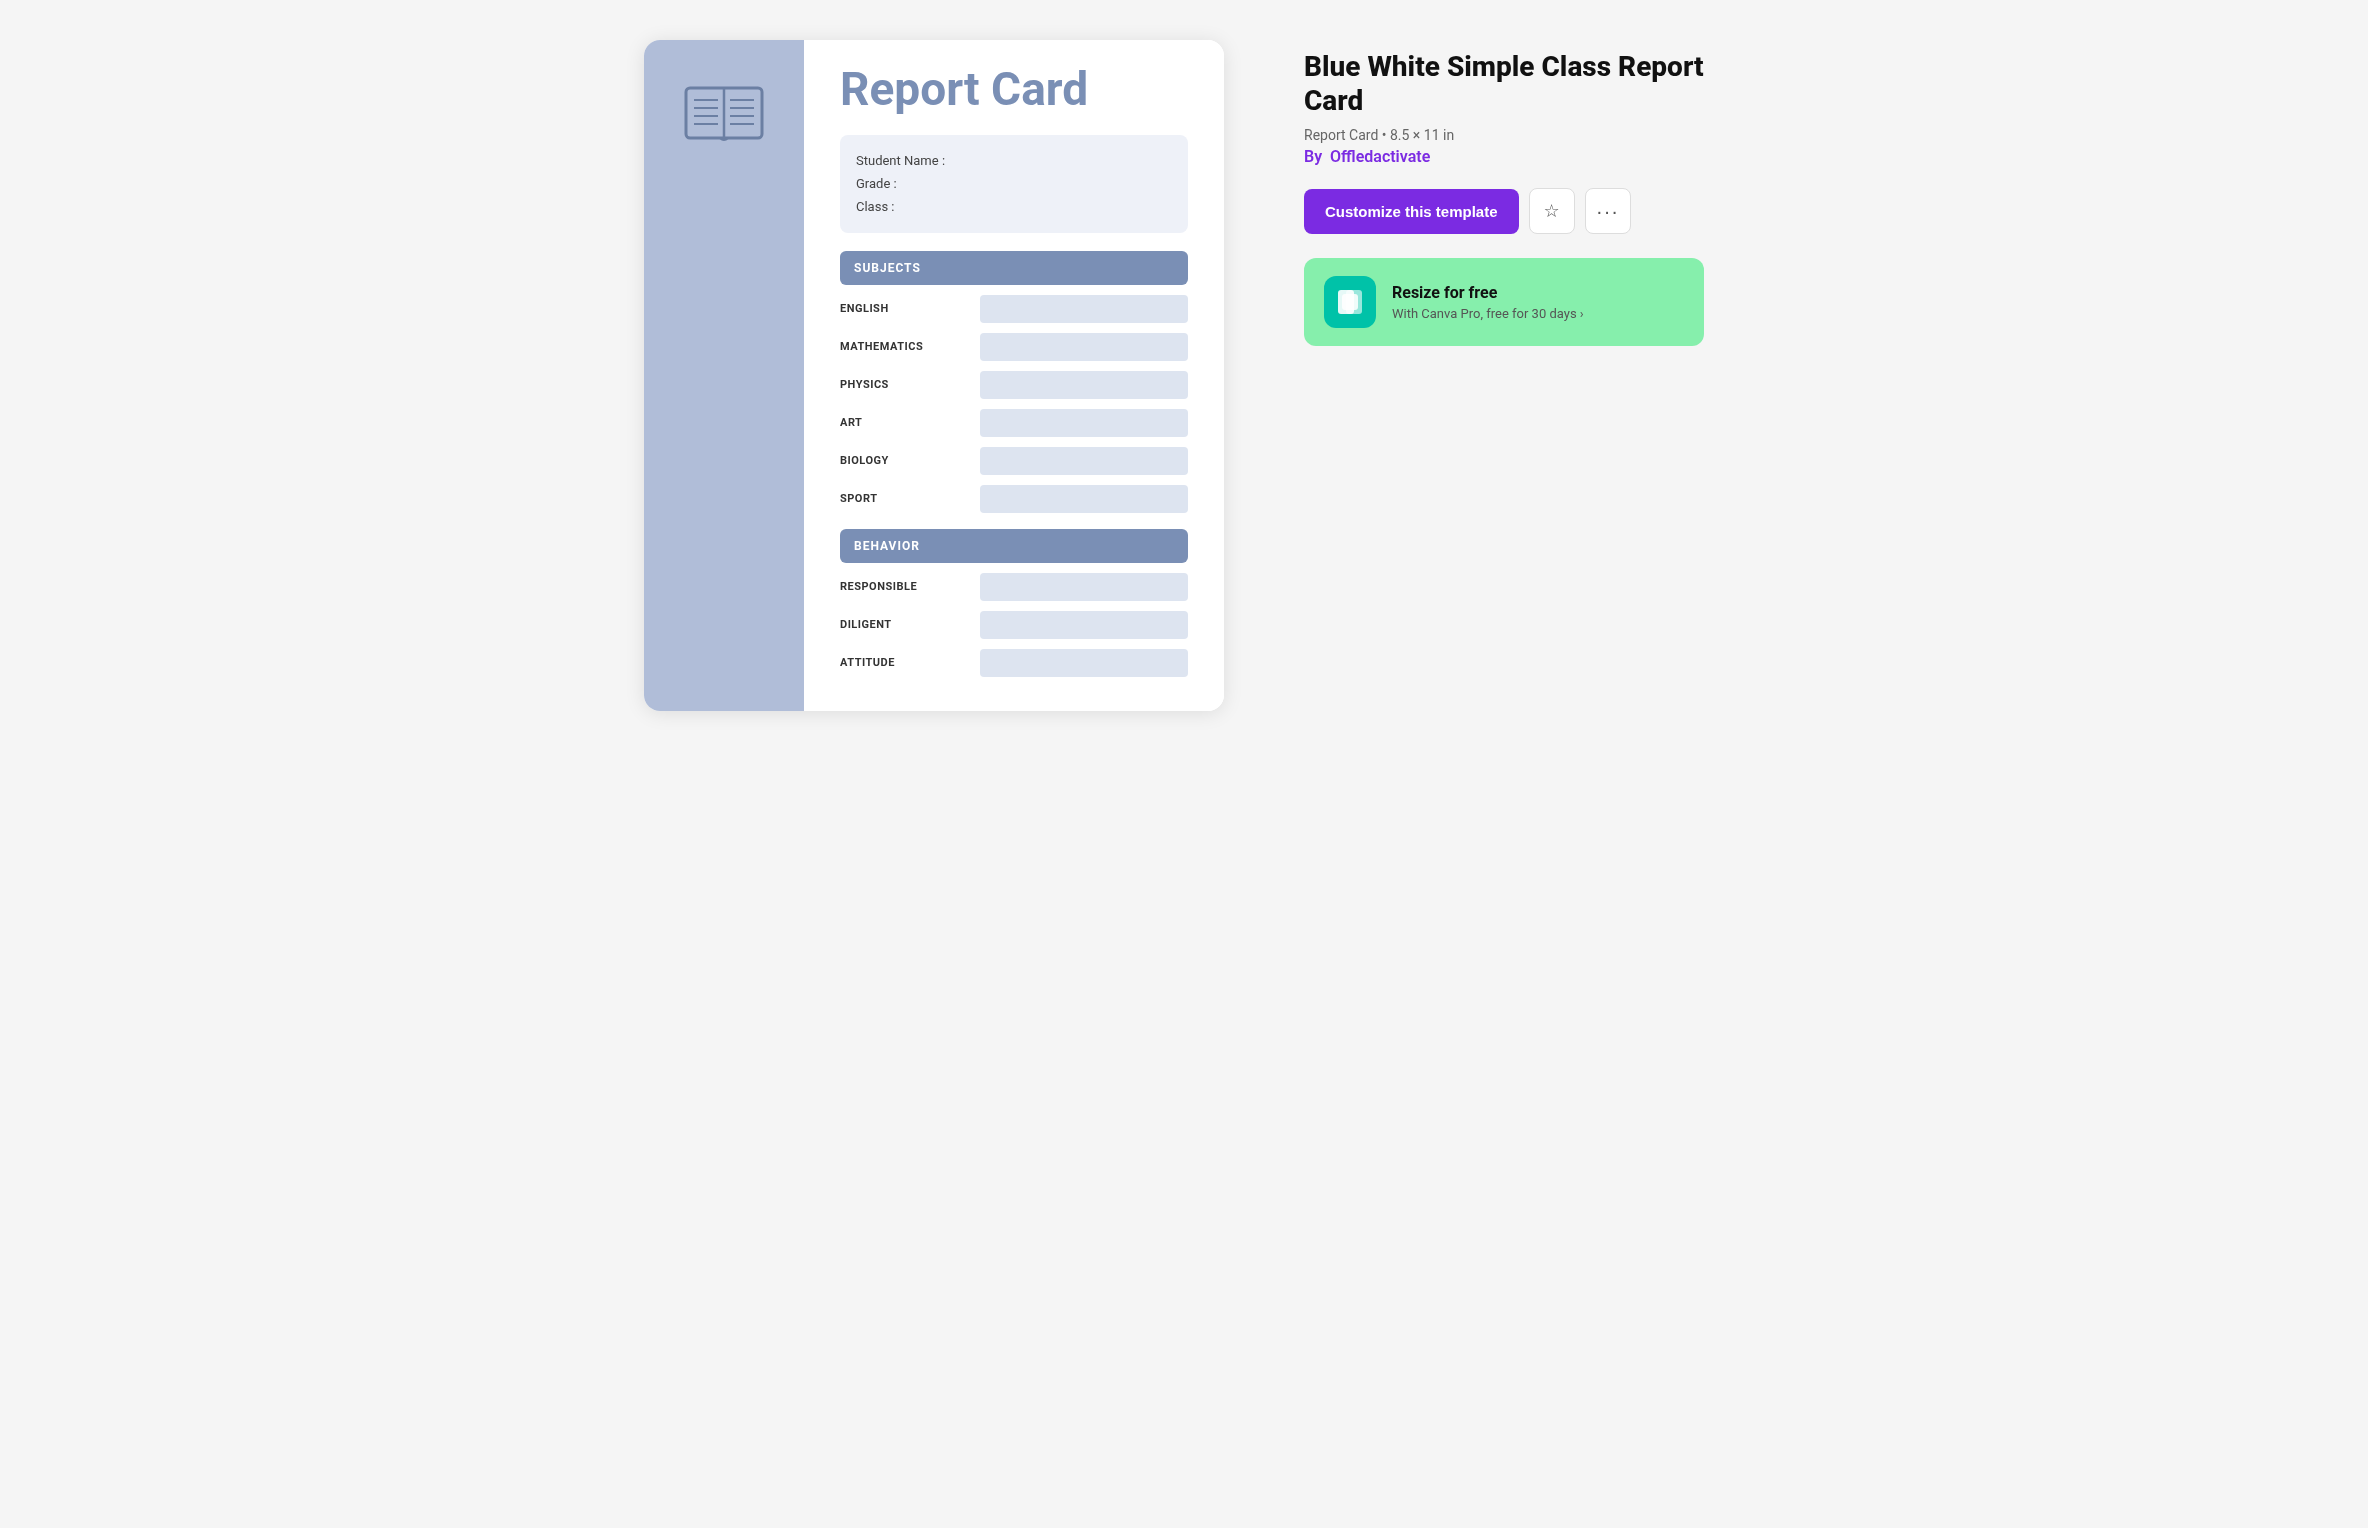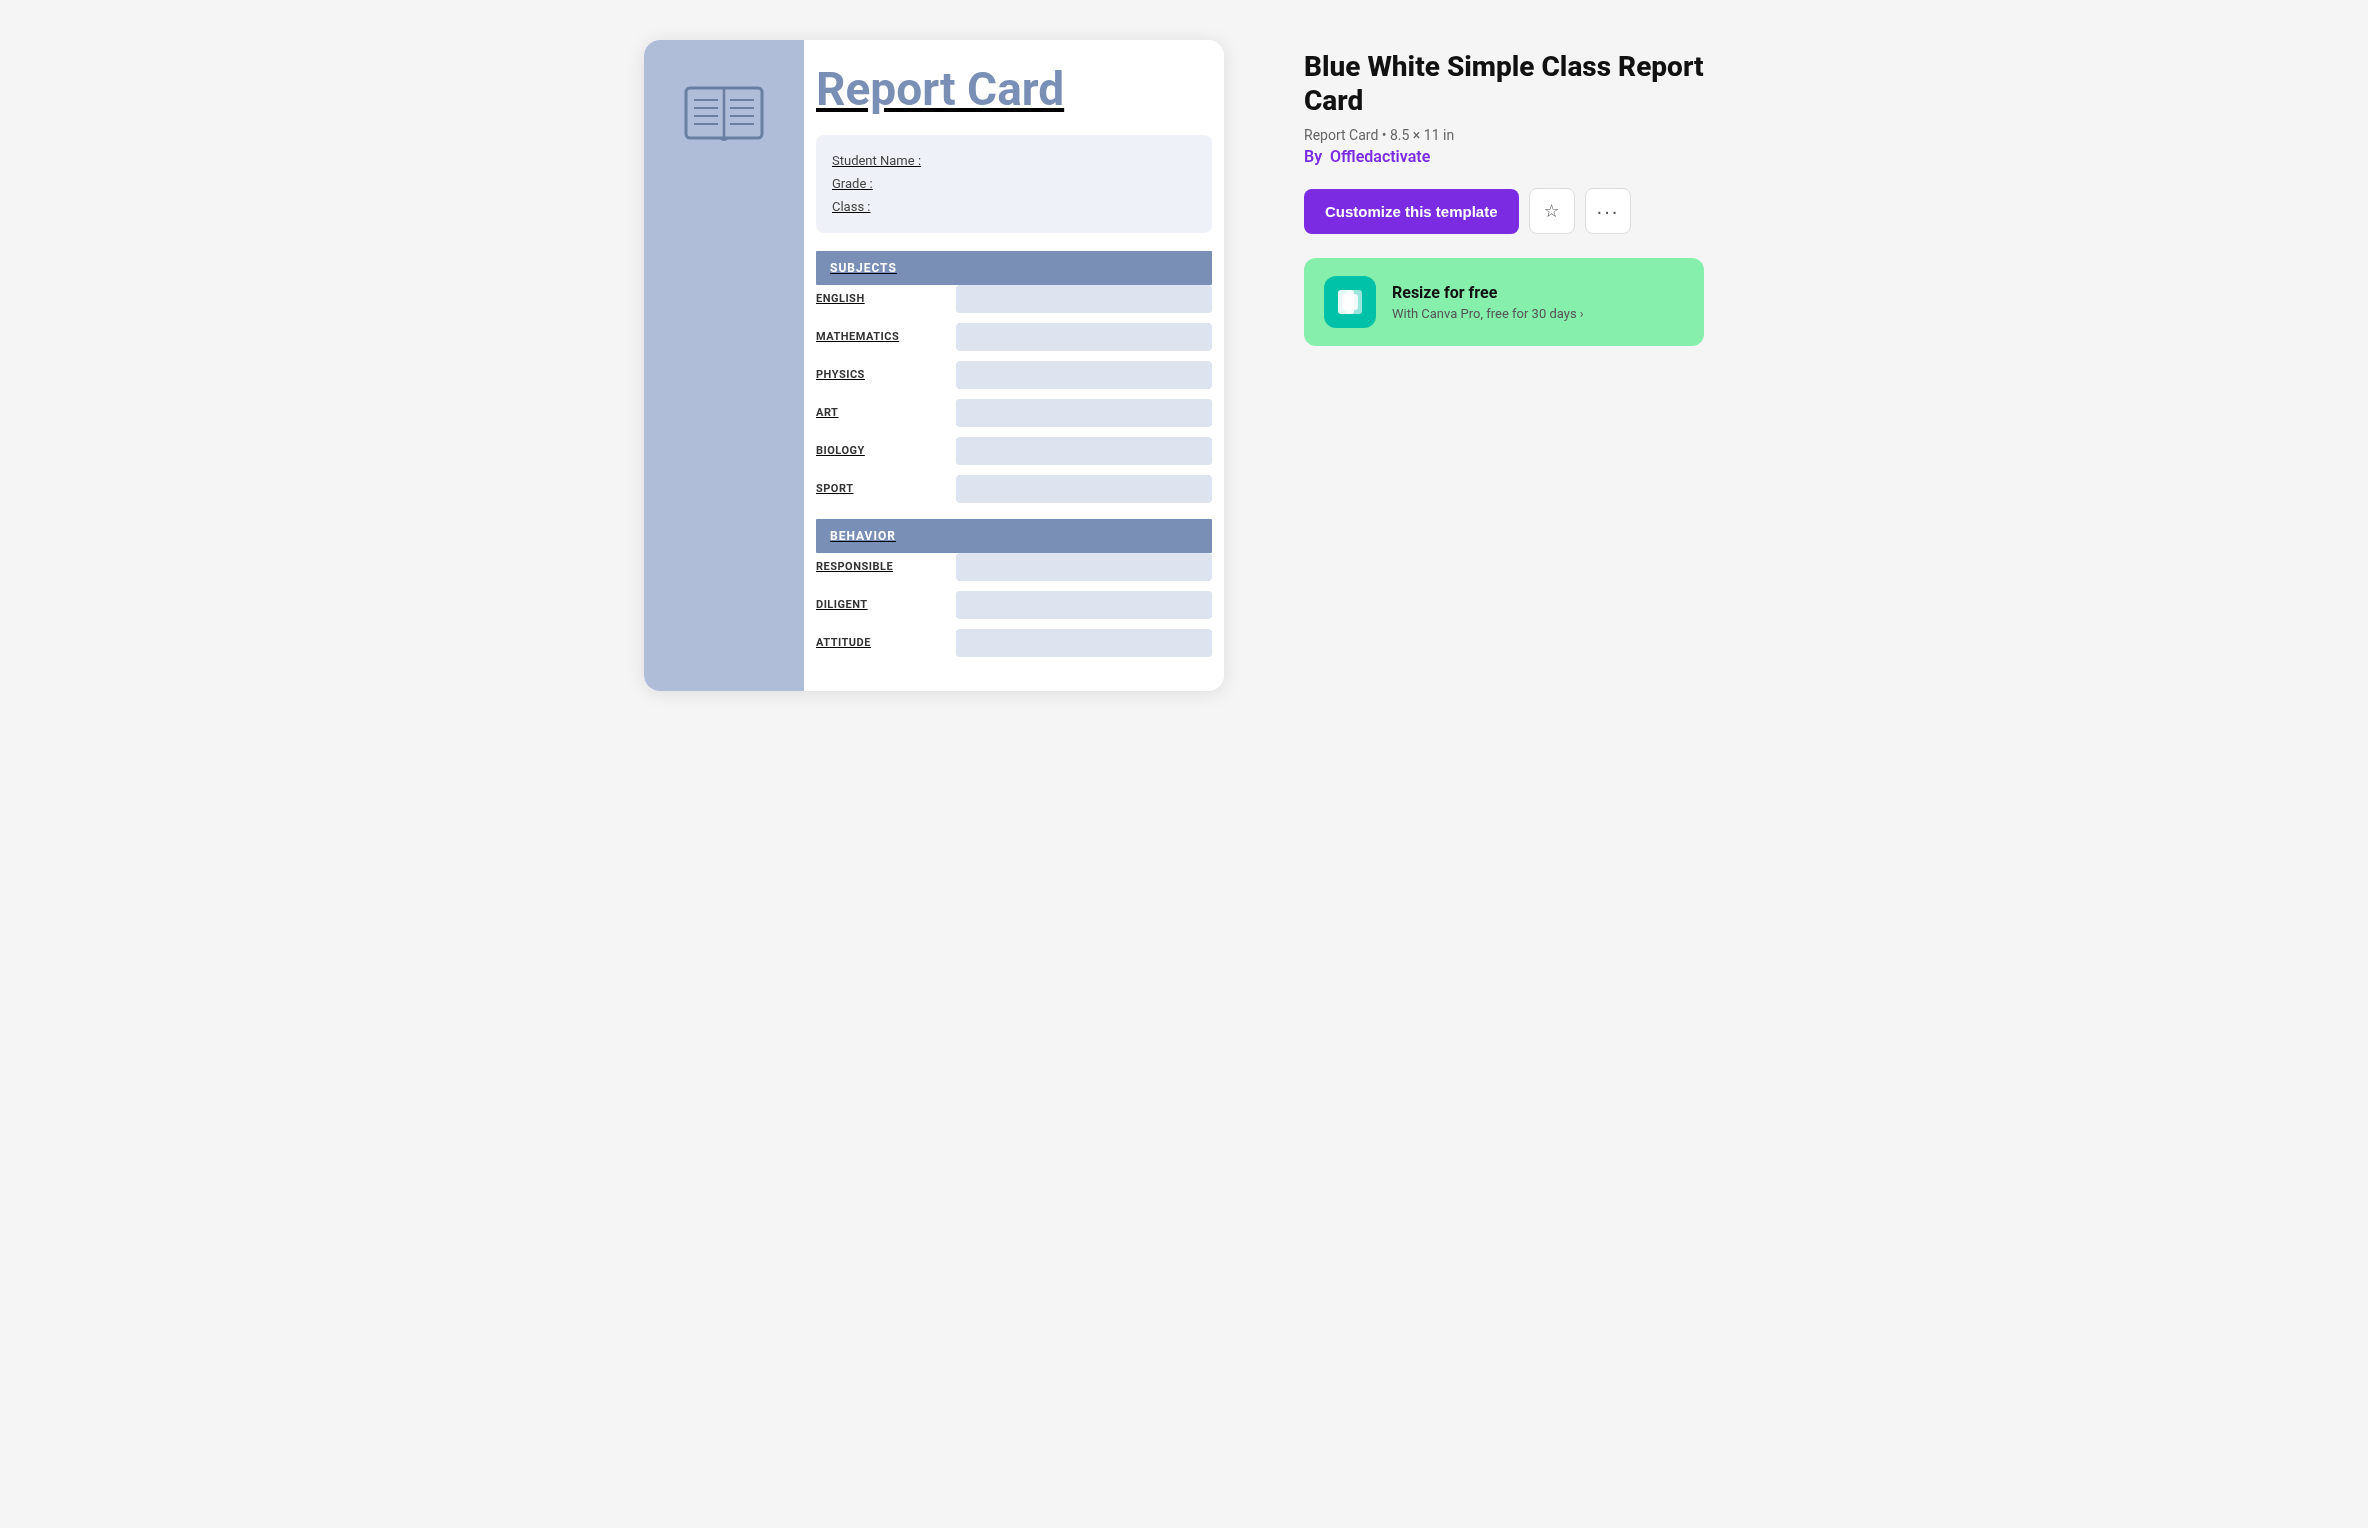--- a/index.html
+++ b/index.html
@@ -40,23 +40,22 @@
     }
 
     .book-icon {
       width: 80px;
       height: 65px;
       color: #6b7fa3;
     }
 
     .rc-content {
       flex: 1;
-      padding: 24px 12px;
+      padding: 24px 36px;
       background: white;
-      text-decoration: underline;
     }
 
     .rc-title {
       font-size: 46px;
       font-weight: 700;
       color: #7a8fb5;
       margin-bottom: 20px;
       line-height: 1.1;
     }
 
@@ -73,21 +72,22 @@
       line-height: 1.8;
     }
 
     .section-header {
       background: #7a8fb5;
       color: white;
       font-size: 12px;
       font-weight: 700;
       letter-spacing: 1px;
       padding: 10px 14px;
-      border-radius: 1px;
+      border-radius: 6px;
+      margin-bottom: 10px;
     }
 
     .subject-row {
       display: flex;
       align-items: center;
       gap: 10px;
       margin-bottom: 10px;
       justify-content: flex-end;
     }
 

